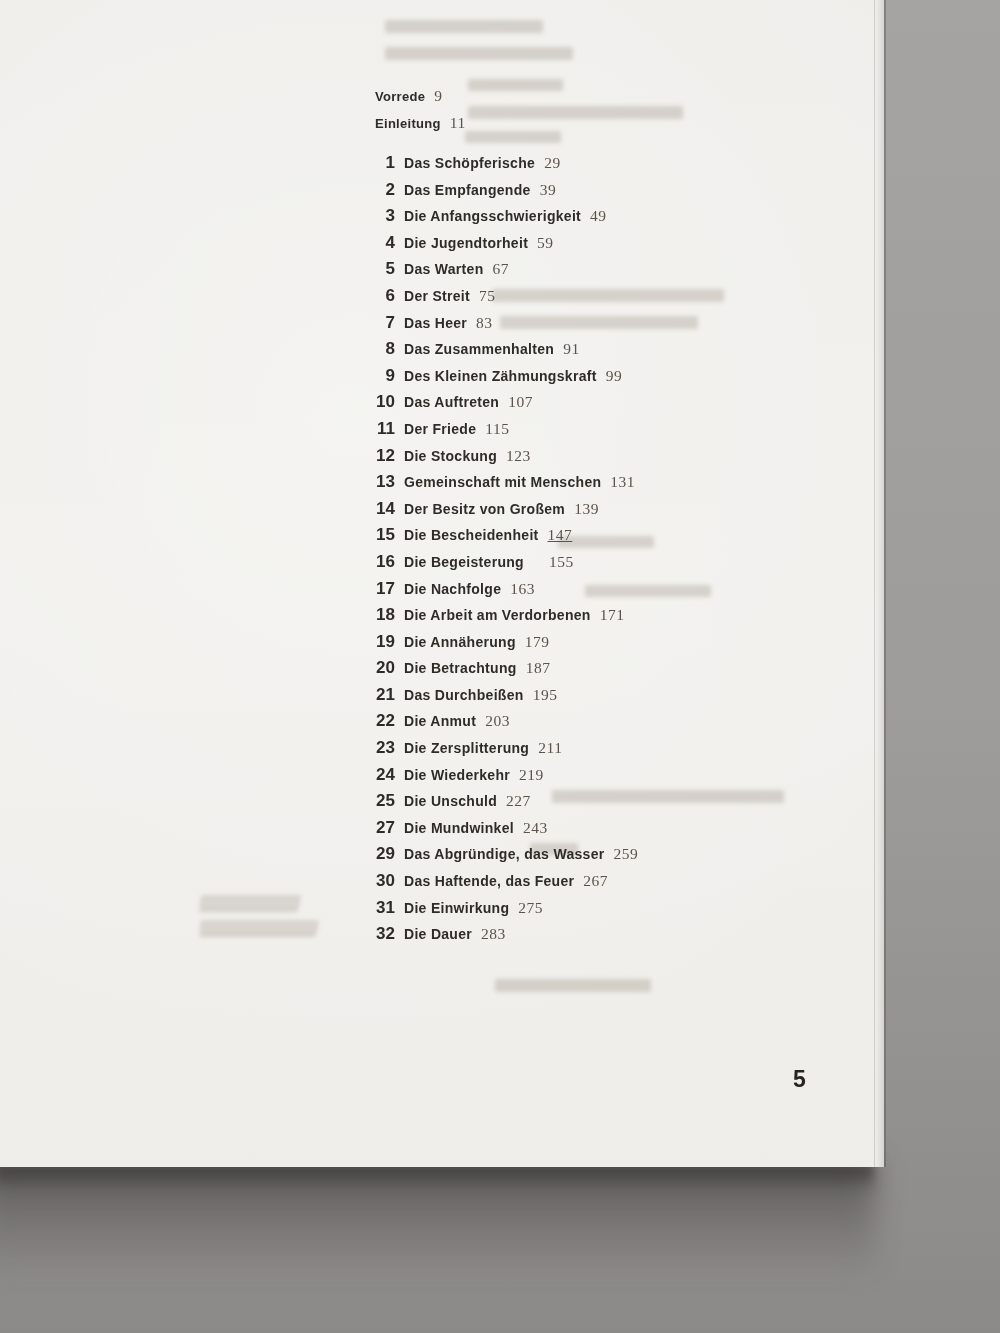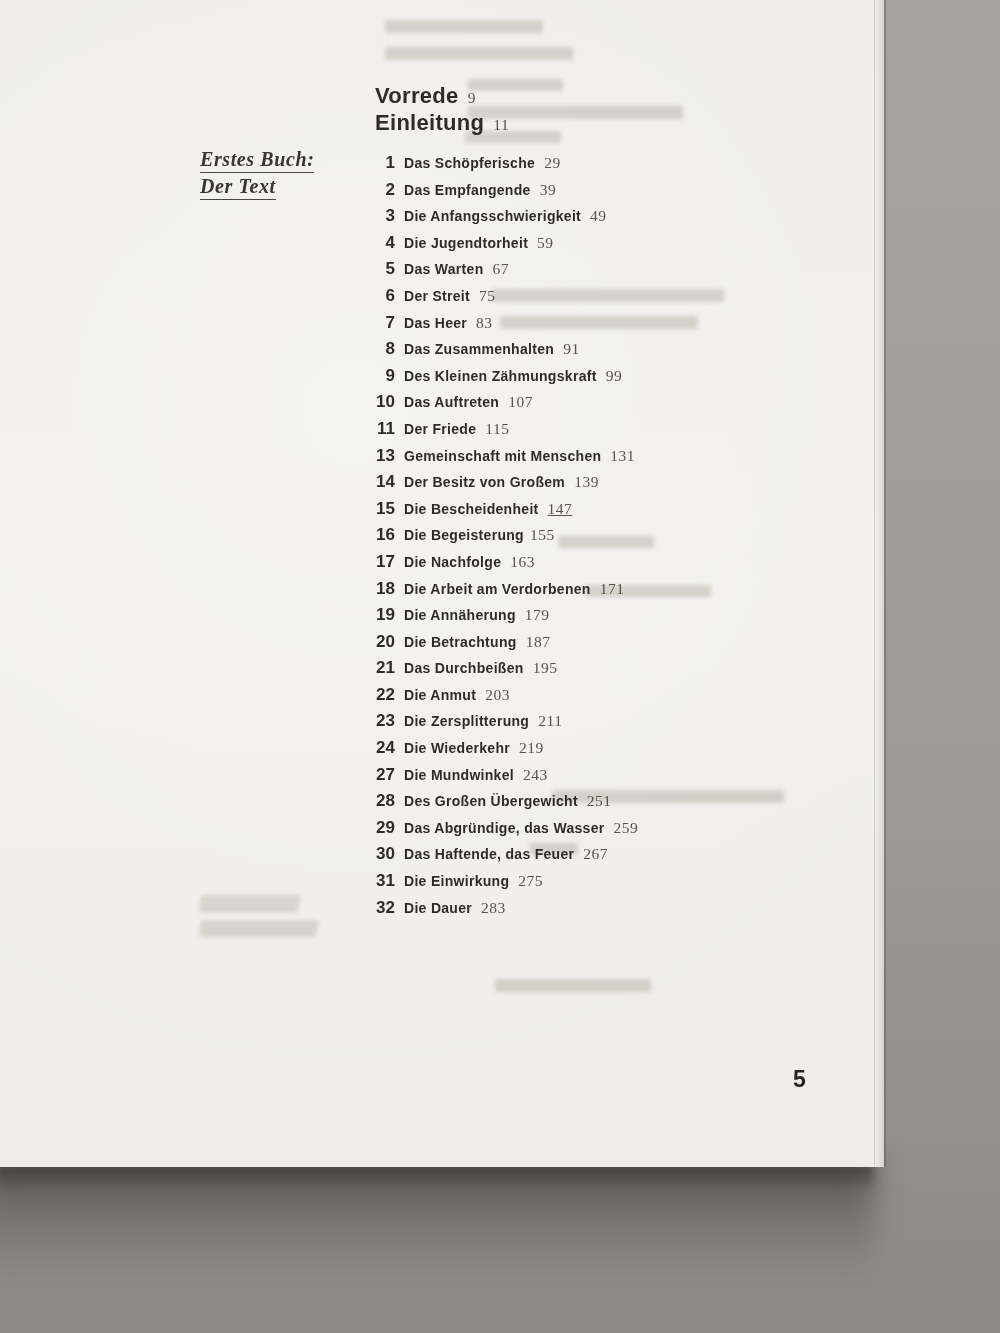--- a/index.html
+++ b/index.html
@@ -39,21 +39,21 @@
   .shadow-core{
     position:absolute;left:-6px;top:1164px;width:880px;height:26px;
     background:linear-gradient(180deg, rgba(30,28,26,0.6), rgba(30,28,26,0));
     filter:blur(5px);
   }
 
   
   .front-matter{position:absolute;left:375px;top:82px;}
   .fm-row{height:27px;display:flex;align-items:baseline;line-height:27px;}
   .fm-label{
-    font-weight:bold;font-size:22px;letter-spacing:0.3px;
+    font-weight:bold;font-size:13px;letter-spacing:0.3px;
     color:var(--ink,#2f2c28);
   }
   .fm-page{margin-left:9px;}
 
   .pagenum{
     font-family:"Liberation Serif",serif;
     font-size:15.5px;color:var(--ink-light,#5b5349);letter-spacing:0.5px;
   }
 
   .section-heading{position:absolute;left:200px;top:149px;}
@@ -125,24 +125,20 @@
         <div class="fm-row">
           <span class="fm-label">Vorrede</span>
           <span class="pagenum fm-page">9</span>
         </div>
         <div class="fm-row">
           <span class="fm-label">Einleitung</span>
           <span class="pagenum fm-page">11</span>
         </div>
       </div>
 
-    <div class="section-heading">
-      <div><span class="sh-line">Erstes Buch:</span></div>
-      <div><span class="sh-line">Der Text</span></div>
-    </div>
 
     <div class="toc" id="toc-list">
         <div class="row">
           <span class="num">1</span>
           <span class="title">Das Schöpferische</span>
           <span class="pagenum pg" style="margin-left: 9px;">29</span>
         </div>
         <div class="row">
           <span class="num">2</span>
           <span class="title">Das Empfangende</span>
@@ -187,38 +183,43 @@
           <span class="num">10</span>
           <span class="title">Das Auftreten</span>
           <span class="pagenum pg" style="margin-left: 9px;">107</span>
         </div>
         <div class="row">
           <span class="num">11</span>
           <span class="title">Der Friede</span>
           <span class="pagenum pg" style="margin-left: 9px;">115</span>
         </div>
         <div class="row">
+          <span class="num">12</span>
+          <span class="title">Die Stockung</span>
+          <span class="pagenum pg" style="margin-left: 9px;">123</span>
+        </div>
+        <div class="row">
           <span class="num">13</span>
           <span class="title">Gemeinschaft mit Menschen</span>
           <span class="pagenum pg" style="margin-left: 9px;">131</span>
         </div>
         <div class="row">
           <span class="num">14</span>
           <span class="title">Der Besitz von Großem</span>
           <span class="pagenum pg" style="margin-left: 9px;">139</span>
         </div>
         <div class="row">
           <span class="num">15</span>
           <span class="title">Die Bescheidenheit</span>
           <span class="pagenum pg" style="margin-left: 9px; text-decoration: underline;">147</span>
         </div>
         <div class="row">
           <span class="num">16</span>
           <span class="title">Die Begeisterung</span>
-          <span class="pagenum pg" style="margin-left: 6px; text-align: center;">155</span>
+          <span class="pagenum pg" style="margin-left: 25px; text-align: center;">155</span>
         </div>
         <div class="row">
           <span class="num">17</span>
           <span class="title">Die Nachfolge</span>
           <span class="pagenum pg" style="margin-left: 9px;">163</span>
         </div>
         <div class="row">
           <span class="num">18</span>
           <span class="title">Die Arbeit am Verdorbenen</span>
           <span class="pagenum pg" style="margin-left: 9px;">171</span>
@@ -247,30 +248,30 @@
           <span class="num">23</span>
           <span class="title">Die Zersplitterung</span>
           <span class="pagenum pg" style="margin-left: 9px;">211</span>
         </div>
         <div class="row">
           <span class="num">24</span>
           <span class="title">Die Wiederkehr</span>
           <span class="pagenum pg" style="margin-left: 9px;">219</span>
         </div>
         <div class="row">
+          <span class="num">25</span>
+          <span class="title">Die Unschuld</span>
+          <span class="pagenum pg" style="margin-left: 9px;">227</span>
+        </div>
+        <div class="row">
           <span class="num">27</span>
           <span class="title">Die Mundwinkel</span>
           <span class="pagenum pg" style="margin-left: 9px;">243</span>
         </div>
         <div class="row">
-          <span class="num">28</span>
-          <span class="title">Des Großen Übergewicht</span>
-          <span class="pagenum pg" style="margin-left: 9px;">251</span>
-        </div>
-        <div class="row">
           <span class="num">29</span>
           <span class="title">Das Abgründige, das Wasser</span>
           <span class="pagenum pg" style="margin-left: 9px;">259</span>
         </div>
         <div class="row">
           <span class="num">30</span>
           <span class="title">Das Haftende, das Feuer</span>
           <span class="pagenum pg" style="margin-left: 9px;">267</span>
         </div>
         <div class="row">

